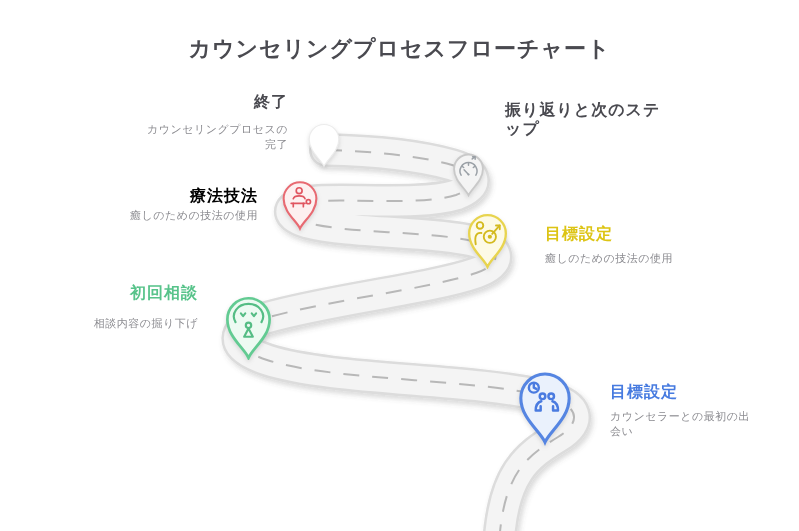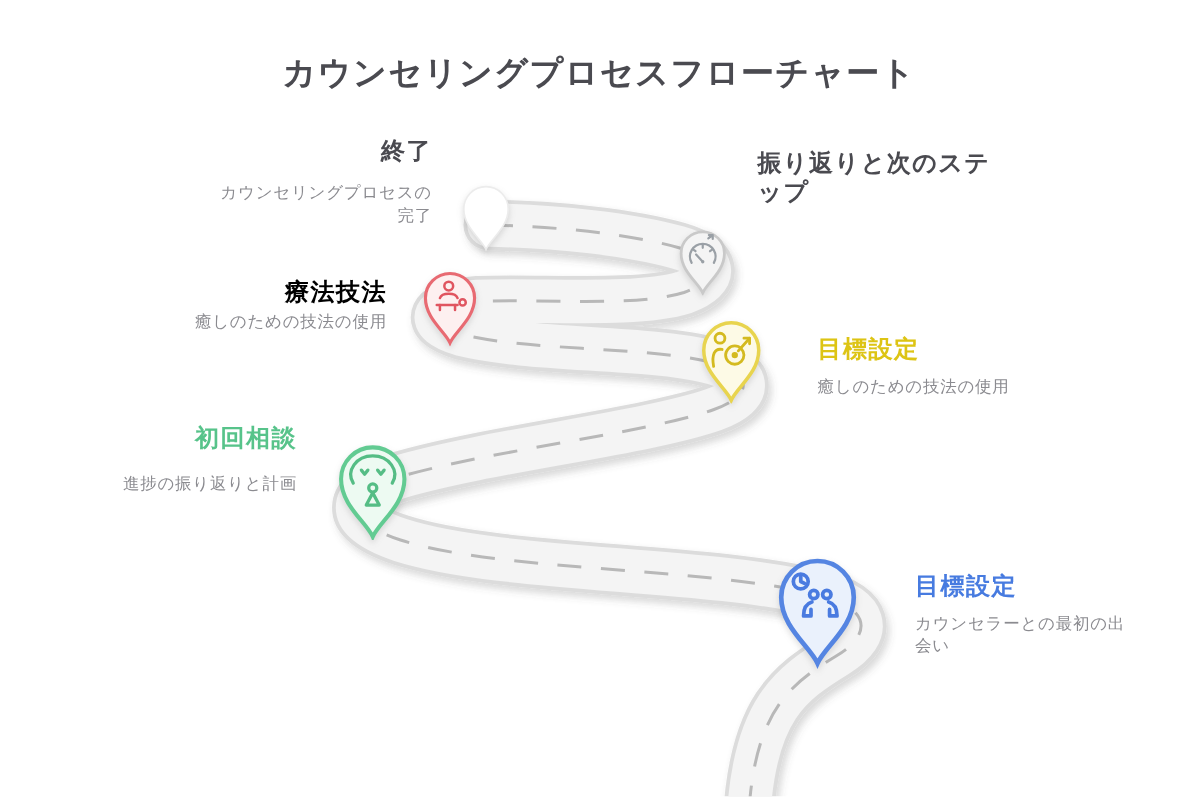--- a/index.html
+++ b/index.html
@@ -143,21 +143,21 @@
     </svg>
   </div>
 
   <div class="label label-initial">
     <div class="heading c-blue">目標設定</div>
     <div class="desc">カウンセラーとの最初の出会い</div>
   </div>
 
   <div class="label label-current">
     <div class="heading c-green">初回相談</div>
-    <div class="desc">進捗の振り返りと計画</div>
+    <div class="desc">相談内容の掘り下げ</div>
   </div>
 
   <div class="label label-goal">
     <div class="heading c-yellow">目標設定</div>
     <div class="desc">癒しのための技法の使用</div>
   </div>
 
   <div class="label label-therapy">
     <div class="heading c-red">療法技法</div>
     <div class="desc">癒しのための技法の使用</div>

